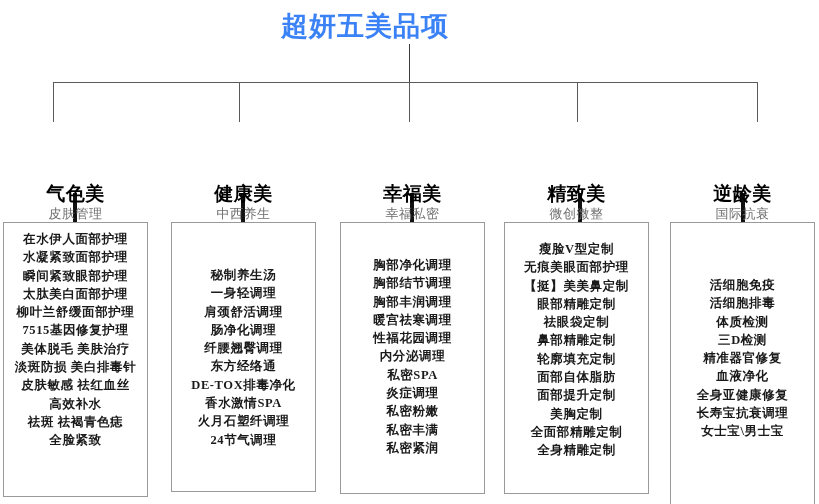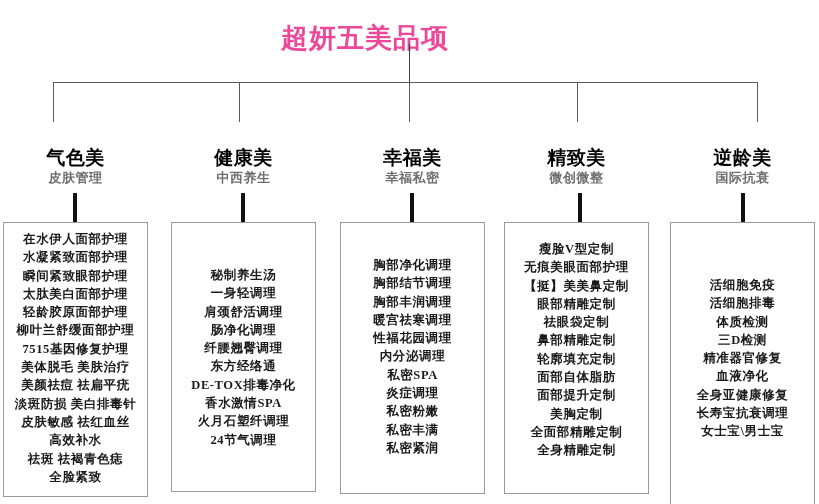--- a/index.html
+++ b/index.html
@@ -11,28 +11,28 @@
     height: 504px;
     background: #ffffff;
     font-family: "Liberation Serif", "DejaVu Serif", serif;
     overflow: hidden;
     position: relative;
   }
 
   
   #diagram-title {
     position: absolute;
-    top: 20px;
+    top: 8px;
     left: 0;
     width: 730px;
     text-align: center;
     font-size: 27px;
     font-weight: bold;
     letter-spacing: 1px;
-    color: #ec4899;
+    color: #3b82f6;
     font-family: "Liberation Serif", "DejaVu Serif", serif;
   }
 
   
   #connectors {
     position: absolute;
     top: 0;
     left: 0;
     width: 819px;
     height: 504px;
@@ -71,28 +71,28 @@
     width: 100%;
     text-align: center;
   }
   .col-title {
     font-size: 19px;
     font-weight: bold;
     color: #000000;
     letter-spacing: 0.5px;
     line-height: 22px;
     white-space: nowrap;
+    margin-top: 36px;
   }
   .col-sub {
     font-size: 13px;
     color: #6e6e6e;
     letter-spacing: 0.5px;
     line-height: 18px;
     white-space: nowrap;
-    font-weight: bold;
   }
 
   
   .col-box {
     position: absolute;
     left: 0;
     box-sizing: border-box;
     border: 1px solid #9a9a9a;
     background: #ffffff;
   }
@@ -139,25 +139,23 @@
   <div class="col-head" style="top:147px;">
     <div class="col-title">气色美</div>
     <div class="col-sub">皮肤管理</div>
   </div>
   <div class="col-box" style="top:222px; width:145px; height:275px;">
     <ul class="item-list" style="top:7px;">
         <li>在水伊人面部护理</li>
         <li>水凝紧致面部护理</li>
         <li>瞬间紧致眼部护理</li>
         <li>太肽美白面部护理</li>
-        <li>轻龄胶原面部护理</li>
         <li>柳叶兰舒缓面部护理</li>
         <li>7515基因修复护理</li>
         <li>美体脱毛 美肤治疗</li>
-        <li>美颜祛痘 祛扁平疣</li>
         <li>淡斑防损 美白排毒针</li>
         <li>皮肤敏感 祛红血丝</li>
         <li>高效补水</li>
         <li>祛斑  祛褐青色痣</li>
         <li>全脸紧致</li>
       </ul>
   </div>
 </div>
 
 <div class="col" style="left:171px; width:145px;">

